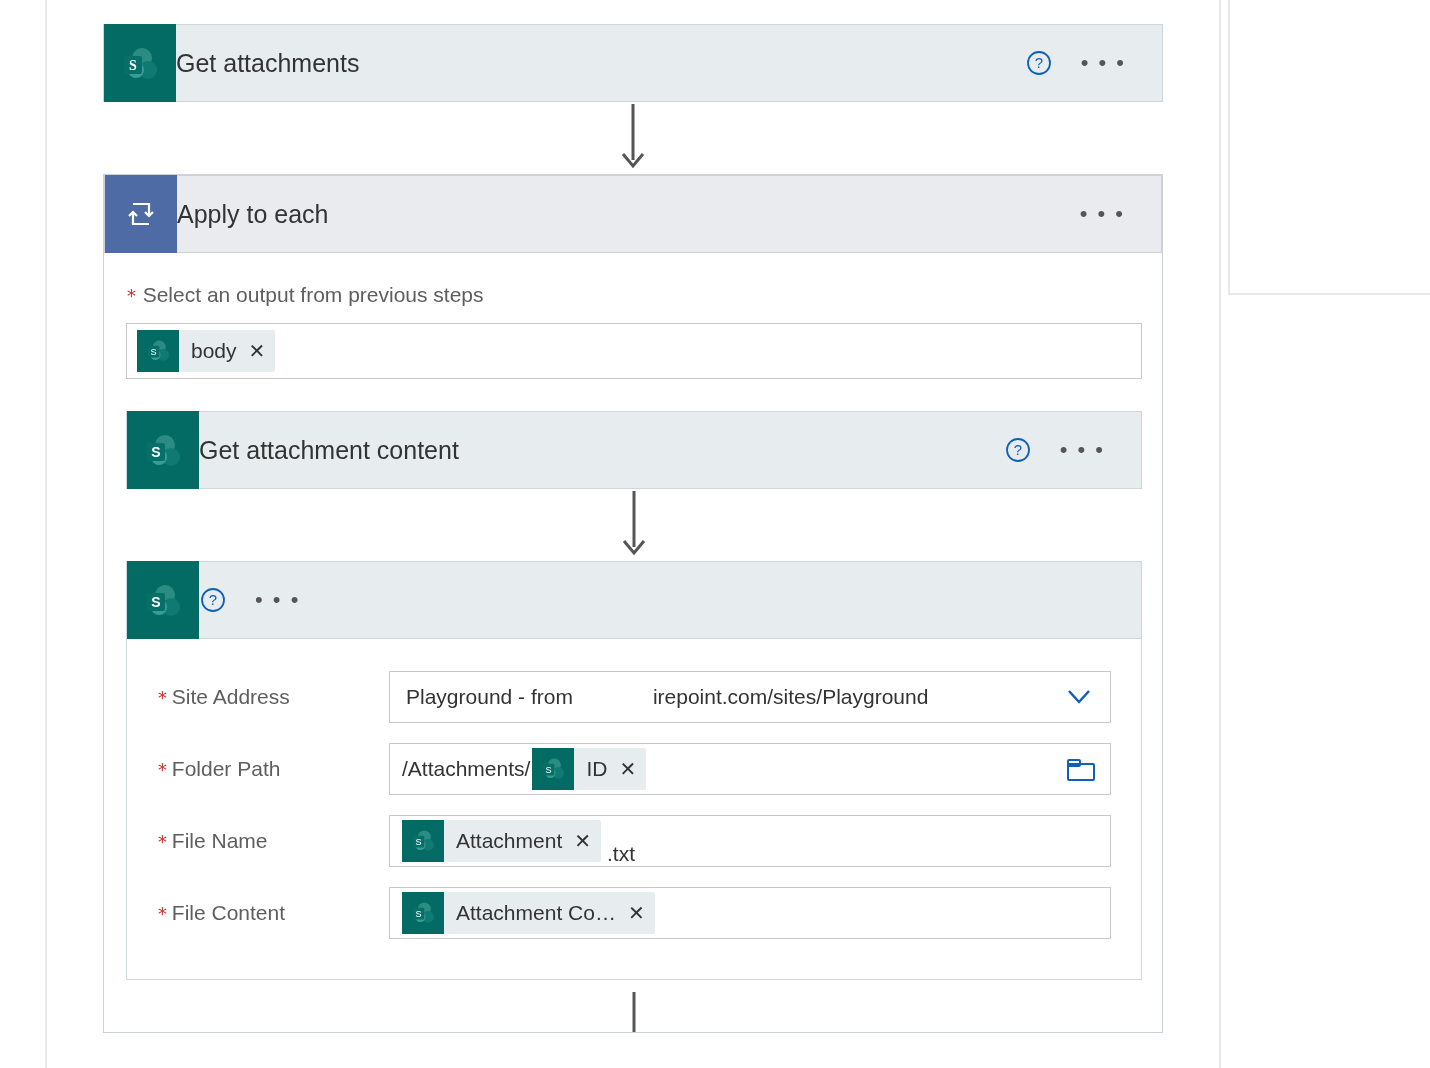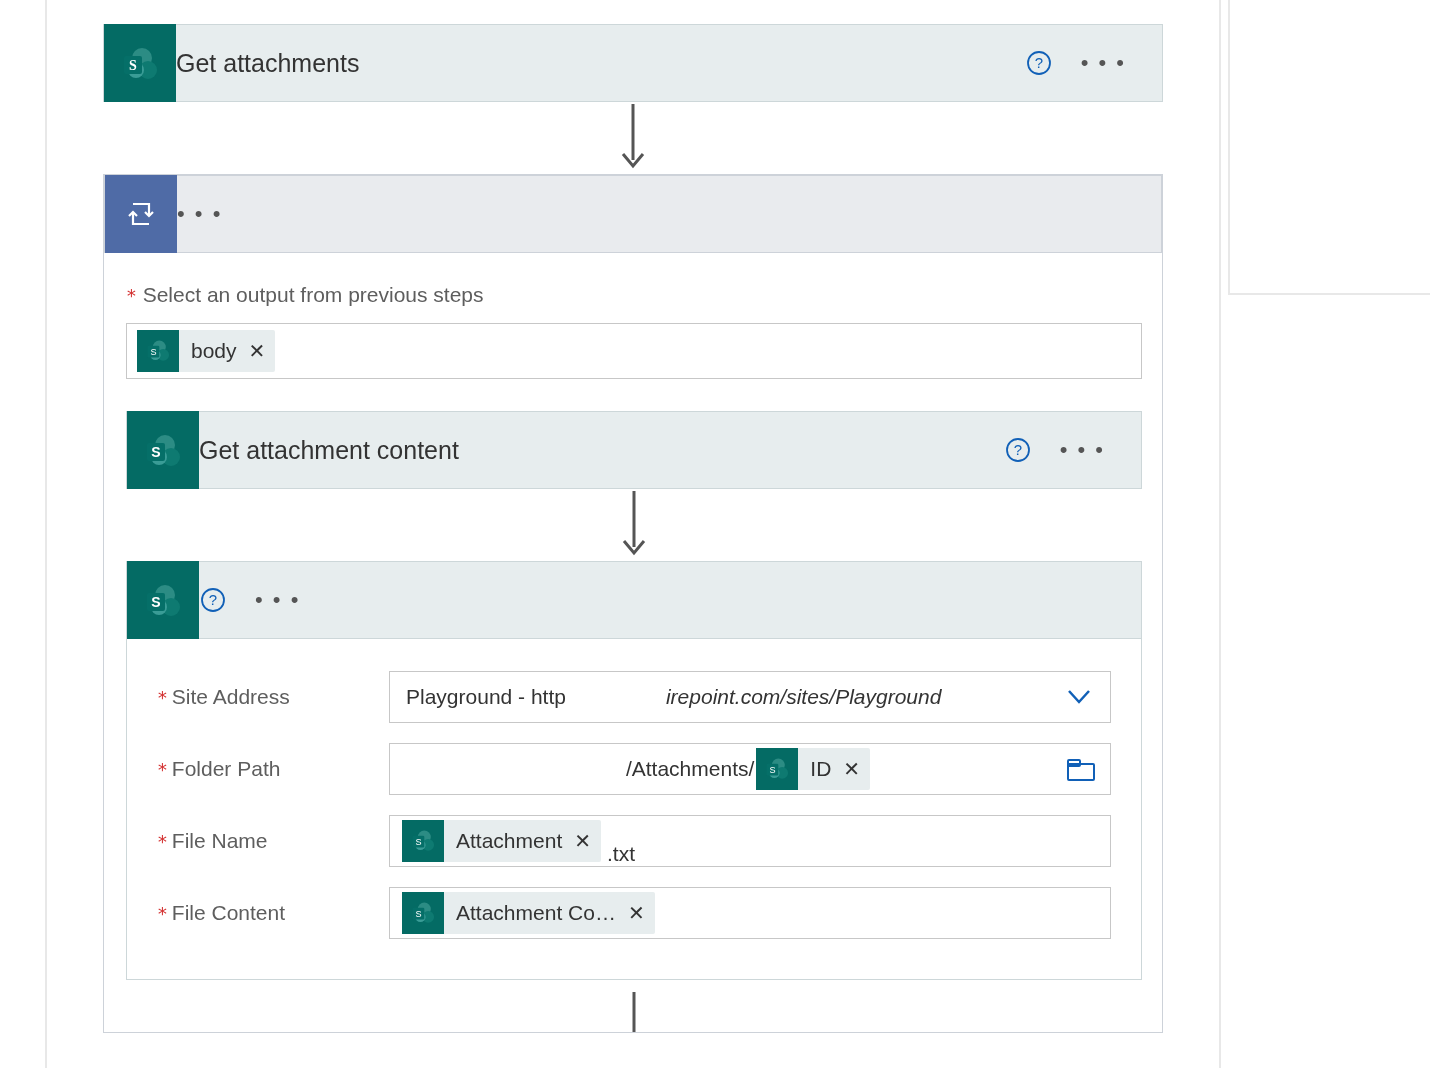--- a/index.html
+++ b/index.html
@@ -30,21 +30,21 @@
   .token-x { margin-left:10px; font-size:20px; color:#333; cursor:pointer; padding:0 2px;}
   .sub-cards { padding: 32px 0 0 0;}
   .sub-card { width:100%; }
   .create-body { border:1px solid #CDD7D9; border-top:none; background:#fff; padding:22px 30px 30px 30px;}
   .form-row { display:flex; align-items:center; padding:10px 0;}
   .form-label { width:232px; font-size:21px; color:#5E5E5E; display:flex; align-items:baseline;}
   .form-label .required { margin-right:4px;}
   .form-input { flex:1; border:1px solid #C7C7C7; min-height:52px; display:flex; align-items:center; padding:0 16px; position:relative;}
   .site-text { font-size:21px; color:#333; display:flex; width:100%; justify-content:flex-start; gap:0;}
   .site-left{flex:0 0 auto;}
-  .site-right{flex:0 0 auto; margin-left:100px;font-style:italic;}
+  .site-right{flex:0 0 auto; margin-left:80px;}
   .chevron-down { position:absolute; right:18px; top:14px; color:#1160B7;}
   .folder-icon { position:absolute; right:14px; top:14px; color:#1160B7;}
   .plain-text { font-size:21px; color:#333; padding-right:2px;}
   .inner-arrow { display:flex; justify-content:center; padding:12px 0 0 0;}
 </style>
 </head>
 <body>
 
 <div class="sidebar-right"></div>
 
@@ -83,20 +83,21 @@
     <div class="apply-box">
       <div class="card-header control">
         <div class="ctrl-icon">
           <svg width="36" height="36" viewBox="0 0 36 36">
               <polyline points="10,8 26,8 26,20" fill="none" stroke="#fff" stroke-width="2.2"></polyline>
               <polyline points="30,16 26,20 22,16" fill="none" stroke="#fff" stroke-width="2.2"></polyline>
               <polyline points="26,28 10,28 10,16" fill="none" stroke="#fff" stroke-width="2.2"></polyline>
               <polyline points="6,20 10,16 14,20" fill="none" stroke="#fff" stroke-width="2.2"></polyline>
             </svg>
         </div>
+        <div class="card-title">Apply to each</div>
         <div class="card-actions">
           <span class="dots">• • •</span>
         </div>
       </div>
 
       <div class="apply-inner">
         <div class="field-label"><span class="required">*</span> <span>Select an output from previous steps</span></div>
         <div class="token-field">
           <span class="token">
             <span class="token-mini-icon">
@@ -167,35 +168,35 @@
             </div>
             <div class="create-body">
 
               <div class="form-row">
                 <div class="form-label">
                     <span class="required">*</span>
                     <span>Site Address</span>
                   </div>
                 <div class="form-input">
                   <div class="site-text">
-                    <span class="site-left">Playground - http</span>
+                    <span class="site-left">Playground - from</span>
                     <span class="site-right">irepoint.com/sites/Playground</span>
                   </div>
                   <span class="chevron-down"><svg width="26" height="22" viewBox="0 0 26 22">
                         <polyline points="3,5 13,16 23,5" fill="none" stroke="#1160B7" stroke-width="2.5"></polyline>
                       </svg></span>
                 </div>
               </div>
 
               <div class="form-row">
                 <div class="form-label">
                     <span class="required">*</span>
                     <span>Folder Path</span>
                   </div>
-                <div class="form-input" style="padding-left:12px;justify-content:center;">
+                <div class="form-input" style="padding-left:12px;">
                   <span class="plain-text">/Attachments/</span>
                   <span class="token">
                     <span class="token-mini-icon">
                         <svg width="26" height="26" viewBox="0 0 40 40">
                           <circle cx="22" cy="14" r="10" fill="#2c8c84"></circle>
                           <circle cx="28" cy="26" r="9" fill="#0e7a71"></circle>
                           <circle cx="16" cy="26" r="8" fill="#3a9c96"></circle>
                           <rect x="4" y="12" width="18" height="18" rx="2" fill="#056f68"></rect>
                           <text x="13" y="26" text-anchor="middle" fill="#fff" font-size="14">S</text>
                         </svg>

